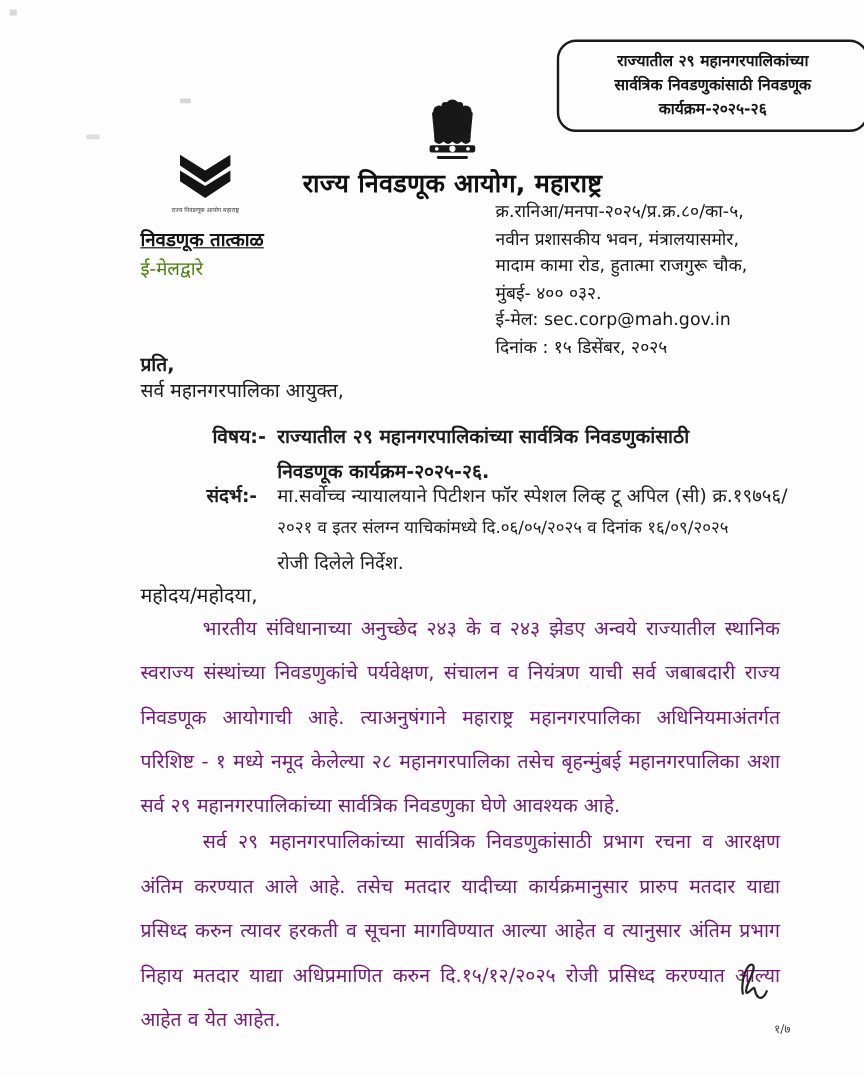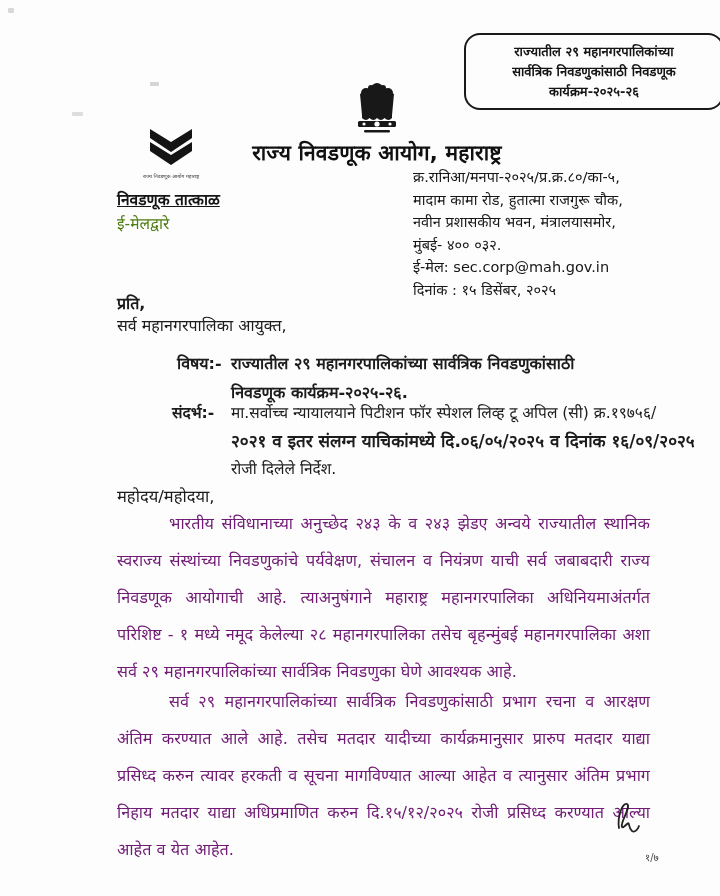--- a/index.html
+++ b/index.html
@@ -75,21 +75,21 @@
 
   .to-label  { left: 100px; top: 292px; font-size: 16px; font-weight: 600; }
   .to-value  { left: 100px; top: 314px; font-size: 16px; font-weight: 500; }
 
   .subject-label { left: 160px; top: 352px; font-size: 16px; font-weight: 700; }
   .subject-line1 { left: 214px; top: 352px; font-size: 16px; font-weight: 600; white-space: nowrap; }
   .subject-line2 { left: 214px; top: 381px; font-size: 16px; font-weight: 600; }
 
   .ref-label { left: 155px; top: 401px; font-size: 15.5px; font-weight: 700; }
   .ref-line1 { left: 214px; top: 401px; font-size: 15.5px; font-weight: 500; white-space: nowrap; }
-  .ref-line2 { left: 214px; top: 429px; font-size: 17px; font-weight: 700; white-space: nowrap; text-align: center; }
+  .ref-line2 { left: 214px; top: 429px; font-size: 14px; font-weight: 400; white-space: nowrap; text-align: center; }
   .ref-line3 { left: 214px; top: 457px; font-size: 15.5px; font-weight: 500; }
 
   .salutation { left: 100px; top: 484px; font-size: 16.5px; font-weight: 400; }
 
   .body-para {
     left: 100px;
     width: 533px;
     font-size: 16.2px;
     font-weight: 500;
     line-height: 37px;
@@ -158,22 +158,22 @@
       </g>
     </svg>
     <div class="sec-logo-caption">राज्य निवडणूक आयोग महाराष्ट्र</div>
   </div>
 
   <div class="abs delivery-priority">निवडणूक तात्काळ</div>
   <div class="abs delivery-mode">ई-मेलद्वारे</div>
 
   <div class="abs meta-block">
     <div class="meta-line">क्र.रानिआ/मनपा-२०२५/प्र.क्र.८०/का-५,</div>
+    <div class="meta-line">नवीन प्रशासकीय भवन, मंत्रालयासमोर,</div>
     <div class="meta-line">मादाम कामा रोड, हुतात्मा राजगुरू चौक,</div>
-    <div class="meta-line">नवीन प्रशासकीय भवन, मंत्रालयासमोर,</div>
     <div class="meta-line">मुंबई- ४०० ०३२.</div>
     <div class="meta-line">ई-मेल: sec.corp@mah.gov.in</div>
     <div class="meta-line">दिनांक : १५ डिसेंबर, २०२५</div>
   </div>
 
   <div class="abs to-label">प्रति,</div>
   <div class="abs to-value">सर्व महानगरपालिका आयुक्त,</div>
 
   <div class="abs subject-label">विषय:-</div>
   <div class="abs subject-line1">राज्यातील २९ महानगरपालिकांच्या सार्वत्रिक निवडणुकांसाठी</div>

